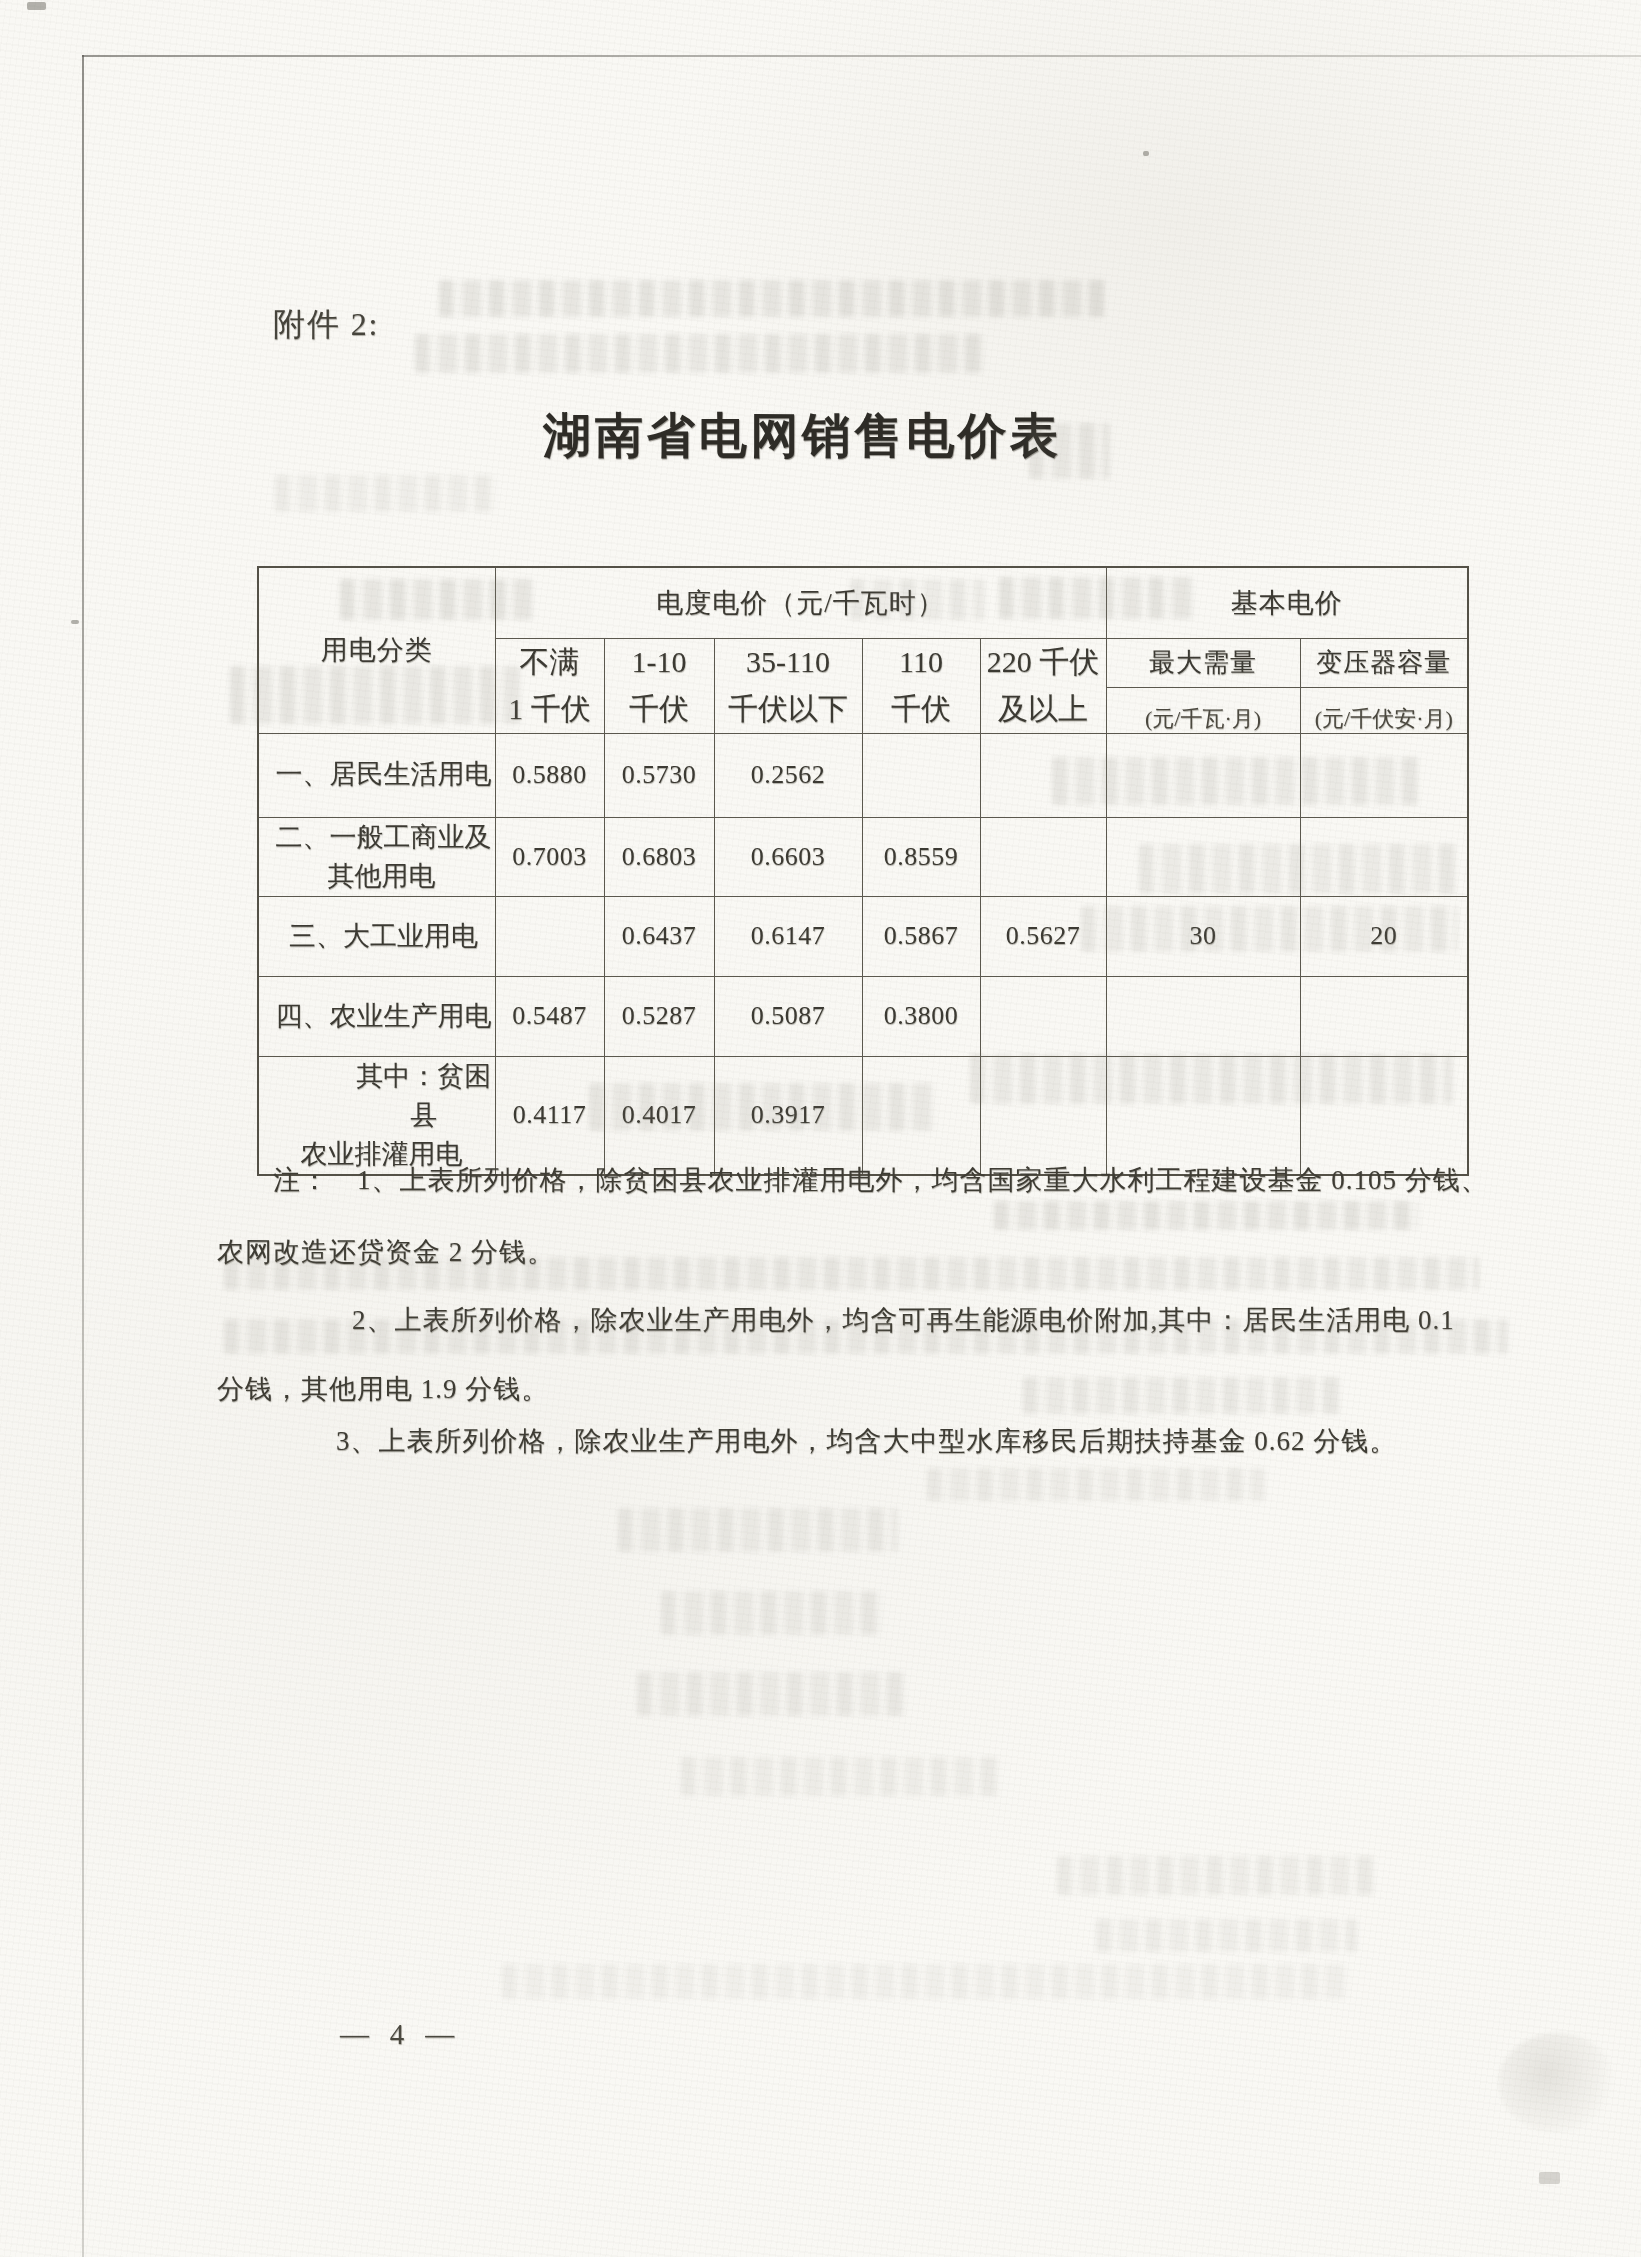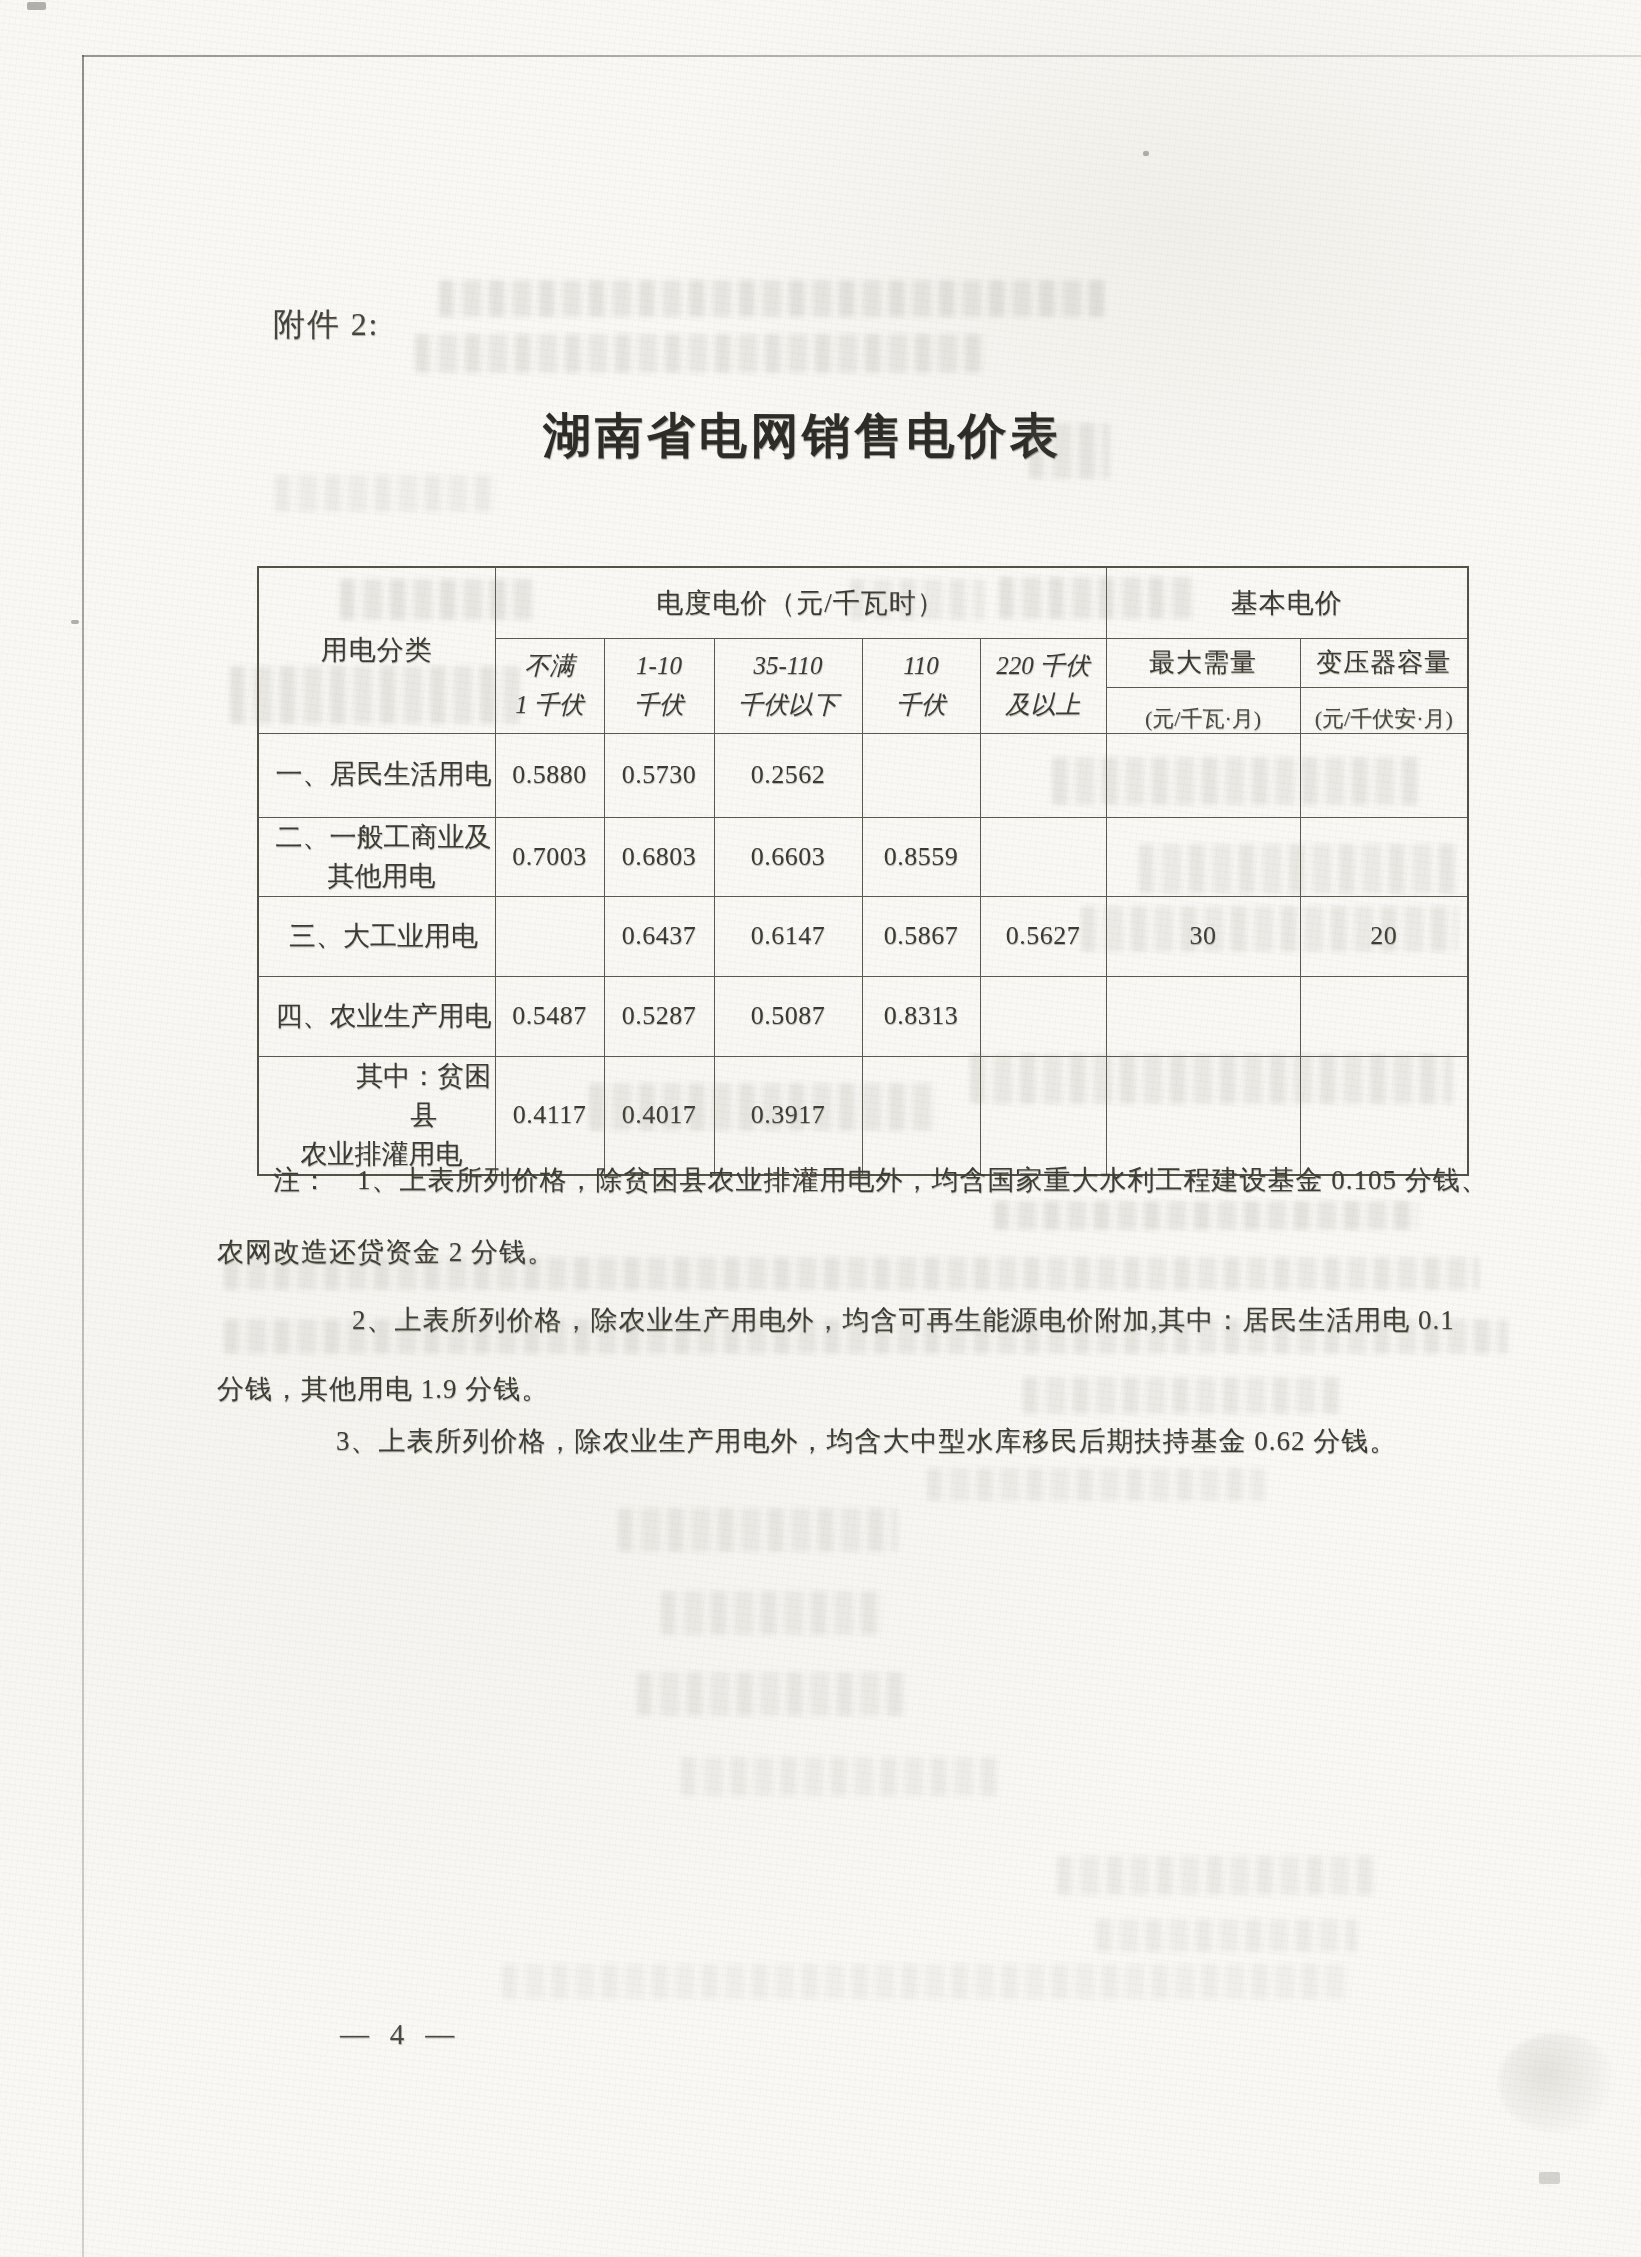--- a/index.html
+++ b/index.html
@@ -35,21 +35,21 @@
     position:absolute;left:257px;top:566px;width:1210px;height:574px;
     border-collapse:collapse;table-layout:fixed;
     font-size:26px;color:#3c3a33;
   }
   table.price td{
     border:1.9px solid #5b584e;padding:0;text-align:center;vertical-align:middle;
     text-shadow:0.5px 0.5px 0.9px rgba(82,78,66,.42);
   }
   table.price{border:2.9px solid #545147;}
   td.grp{font-size:27px;letter-spacing:1px;}
-  td.sub div{display:block;line-height:1.55;font-size:25px;font-style:italic;}
+  td.sub div{display:block;line-height:1.55;font-size:30px;}
   td.lbl{text-align:left;vertical-align:middle;font-size:27px;}
   td.lbl .l1{display:block;padding-left:13.5px;line-height:1.45;}
   td.lbl .l2{display:block;padding-left:9.7px;line-height:1.45;}
   td.lbl .indent{padding-left:94px;}
   td.num{font-size:26px;letter-spacing:0.5px;}
   .hsplit{display:flex;flex-direction:column;height:100%;gap:16px;}
   .hsplit .ht{flex:0 0 52%;display:flex;align-items:center;justify-content:center;
               border-bottom:1.9px solid #5b584e;font-size:26px;letter-spacing:1px;}
   .hsplit .hu{flex:1;display:flex;align-items:center;justify-content:center;
               font-size:22px;color:#4b483f;}
@@ -172,21 +172,21 @@
     <td class="num">30</td>
     <td class="num">20</td>
   </tr>
   <tr style="height:80px">
     <td class="lbl">
           <span class="l1">四、农业生产用电</span>
         </td>
     <td class="num">0.5487</td>
     <td class="num">0.5287</td>
     <td class="num">0.5087</td>
-    <td class="num">0.8313</td>
+    <td class="num">0.3800</td>
     <td class="num"></td>
     <td class="num"></td>
     <td class="num"></td>
   </tr>
   <tr style="height:85px">
     <td class="lbl">
       <span class="l1 indent">其中：贫困县</span>
       <span class="l2">农业排灌用电</span>
     </td>
     <td class="num">0.4117</td>

